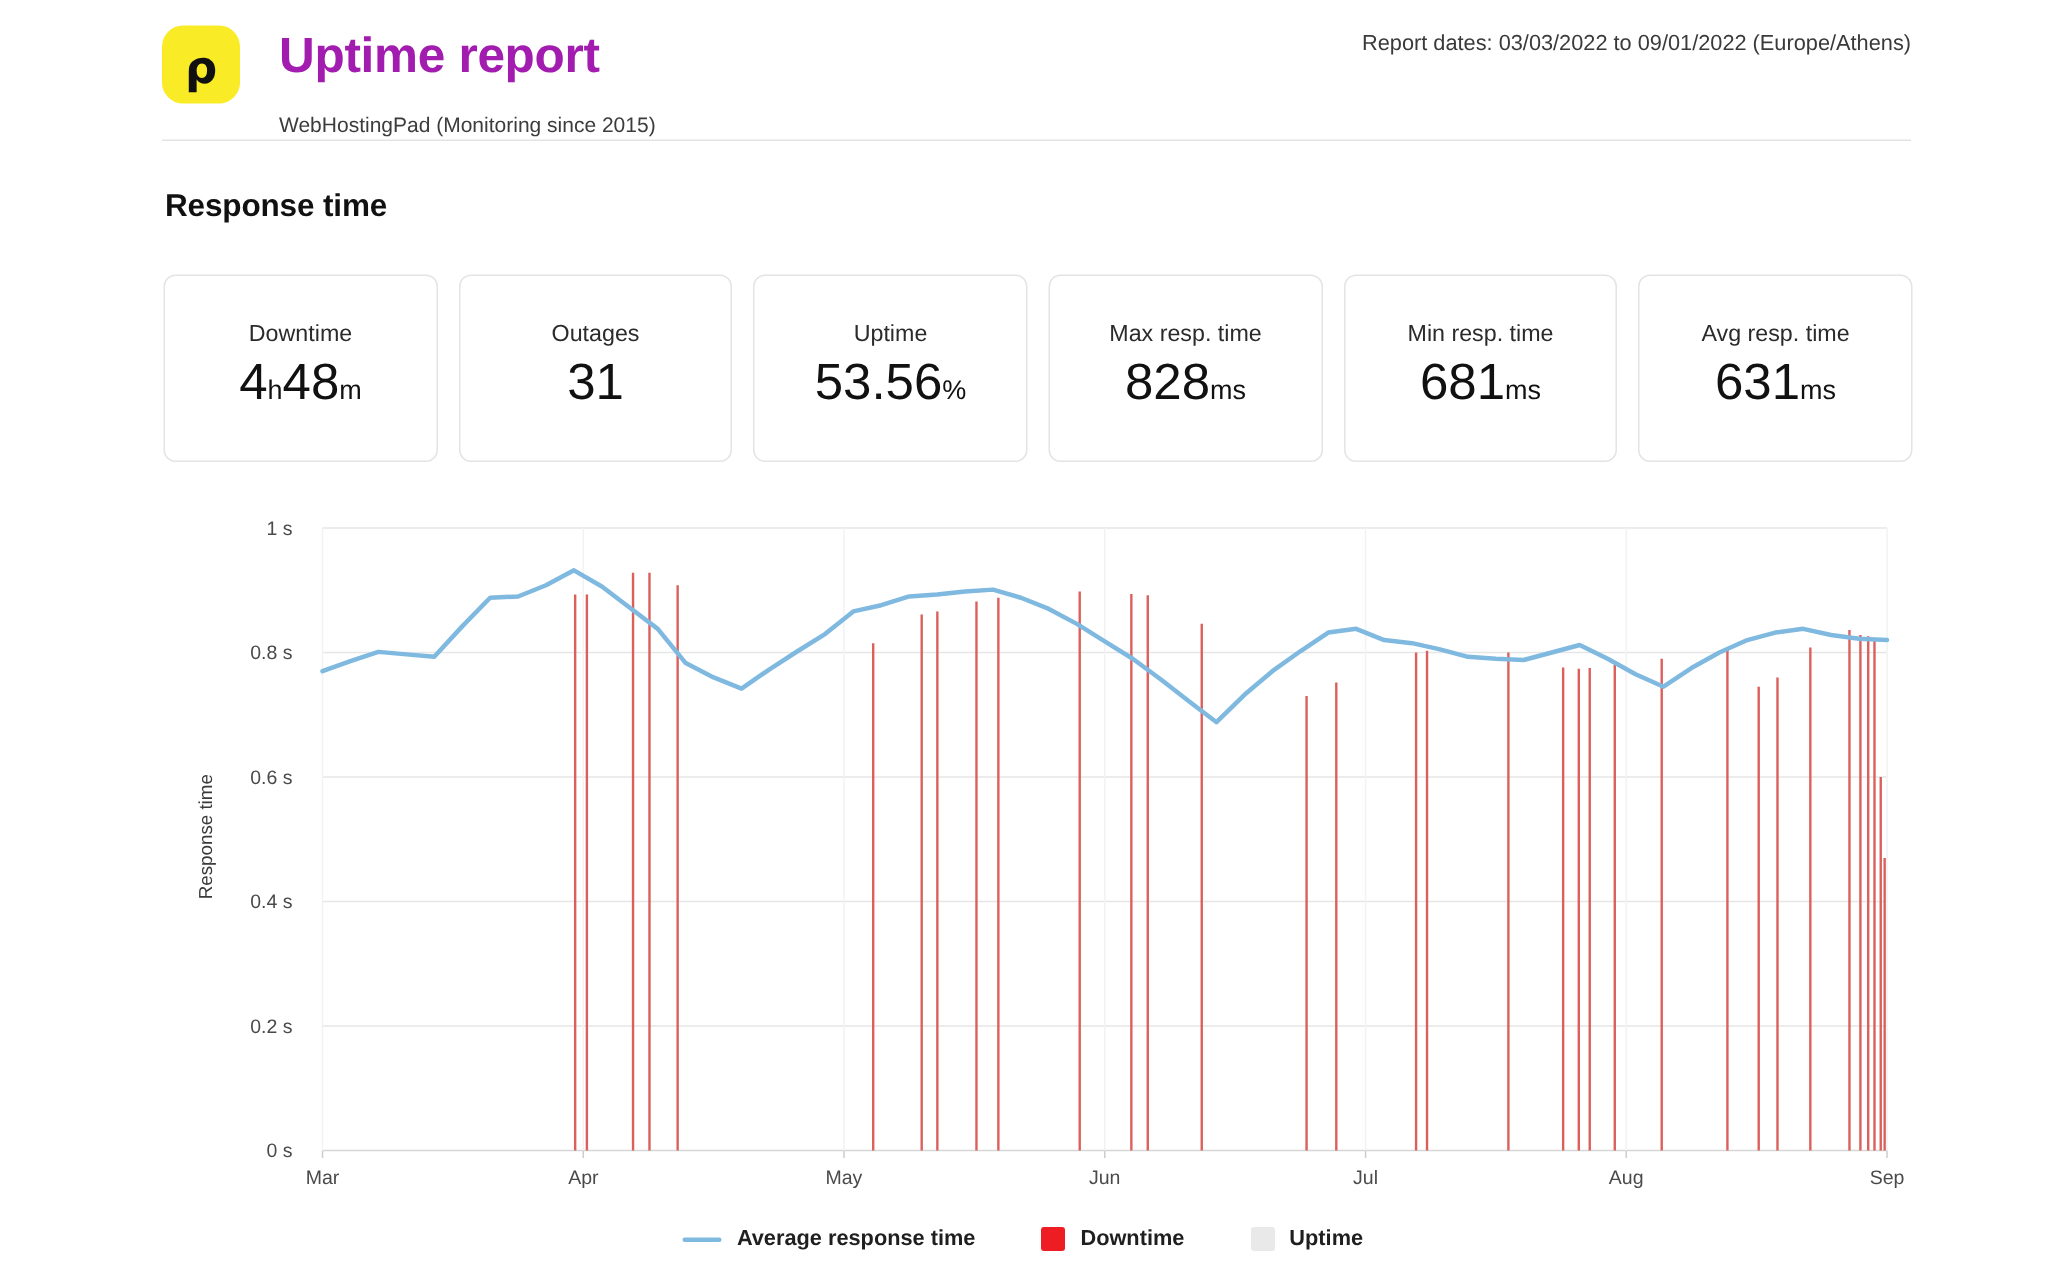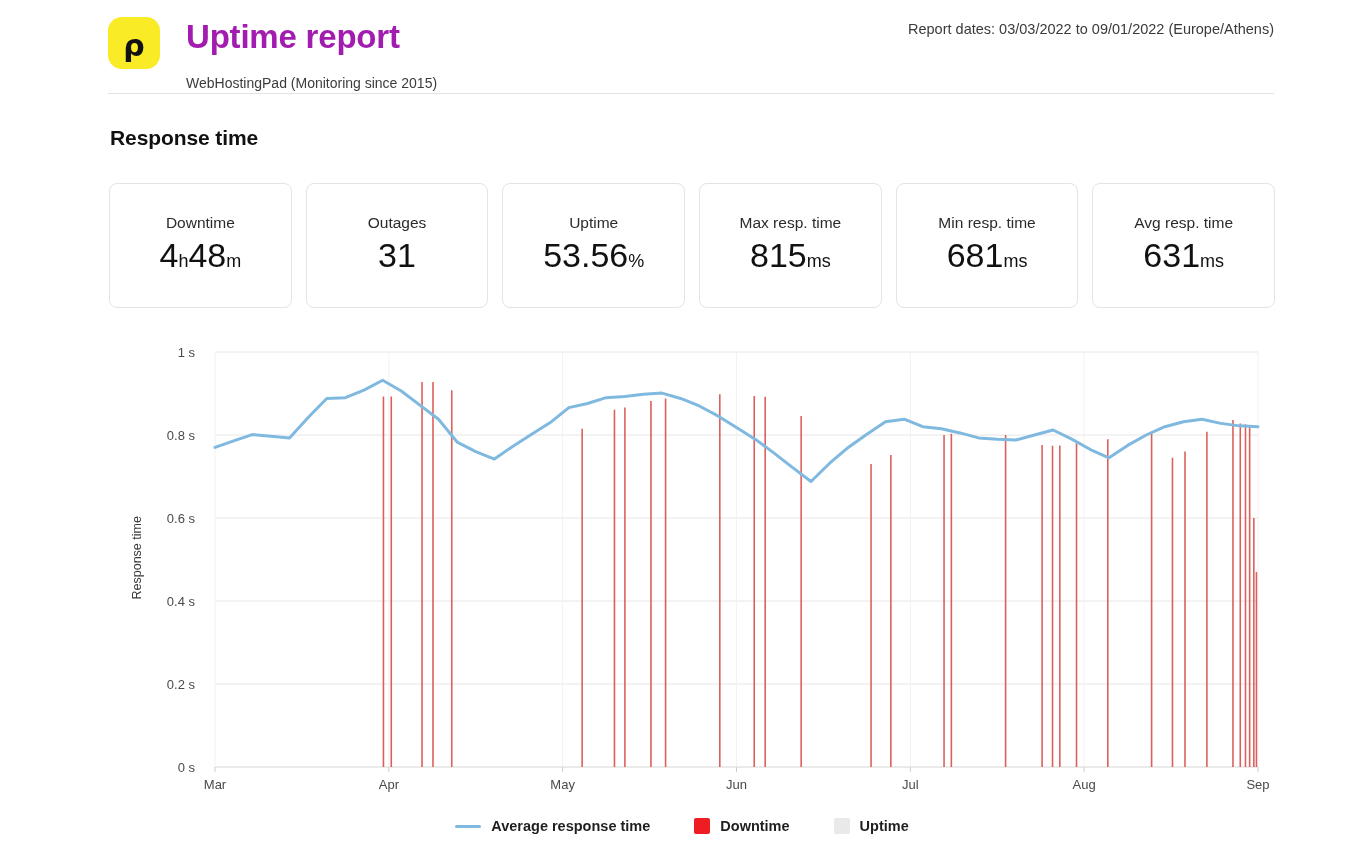--- a/index.html
+++ b/index.html
@@ -141,21 +141,21 @@
       <div class="card">
         <div class="card-label">Uptime</div>
         <div class="card-value">
           <span>53.56</span>
           <span class="unit">%</span>
         </div>
       </div>
       <div class="card">
         <div class="card-label">Max resp. time</div>
         <div class="card-value">
-          <span>815</span>
+          <span>828</span>
           <span class="unit">ms</span>
         </div>
       </div>
       <div class="card">
         <div class="card-label">Min resp. time</div>
         <div class="card-value">
           <span>681</span>
           <span class="unit">ms</span>
         </div>
       </div>

